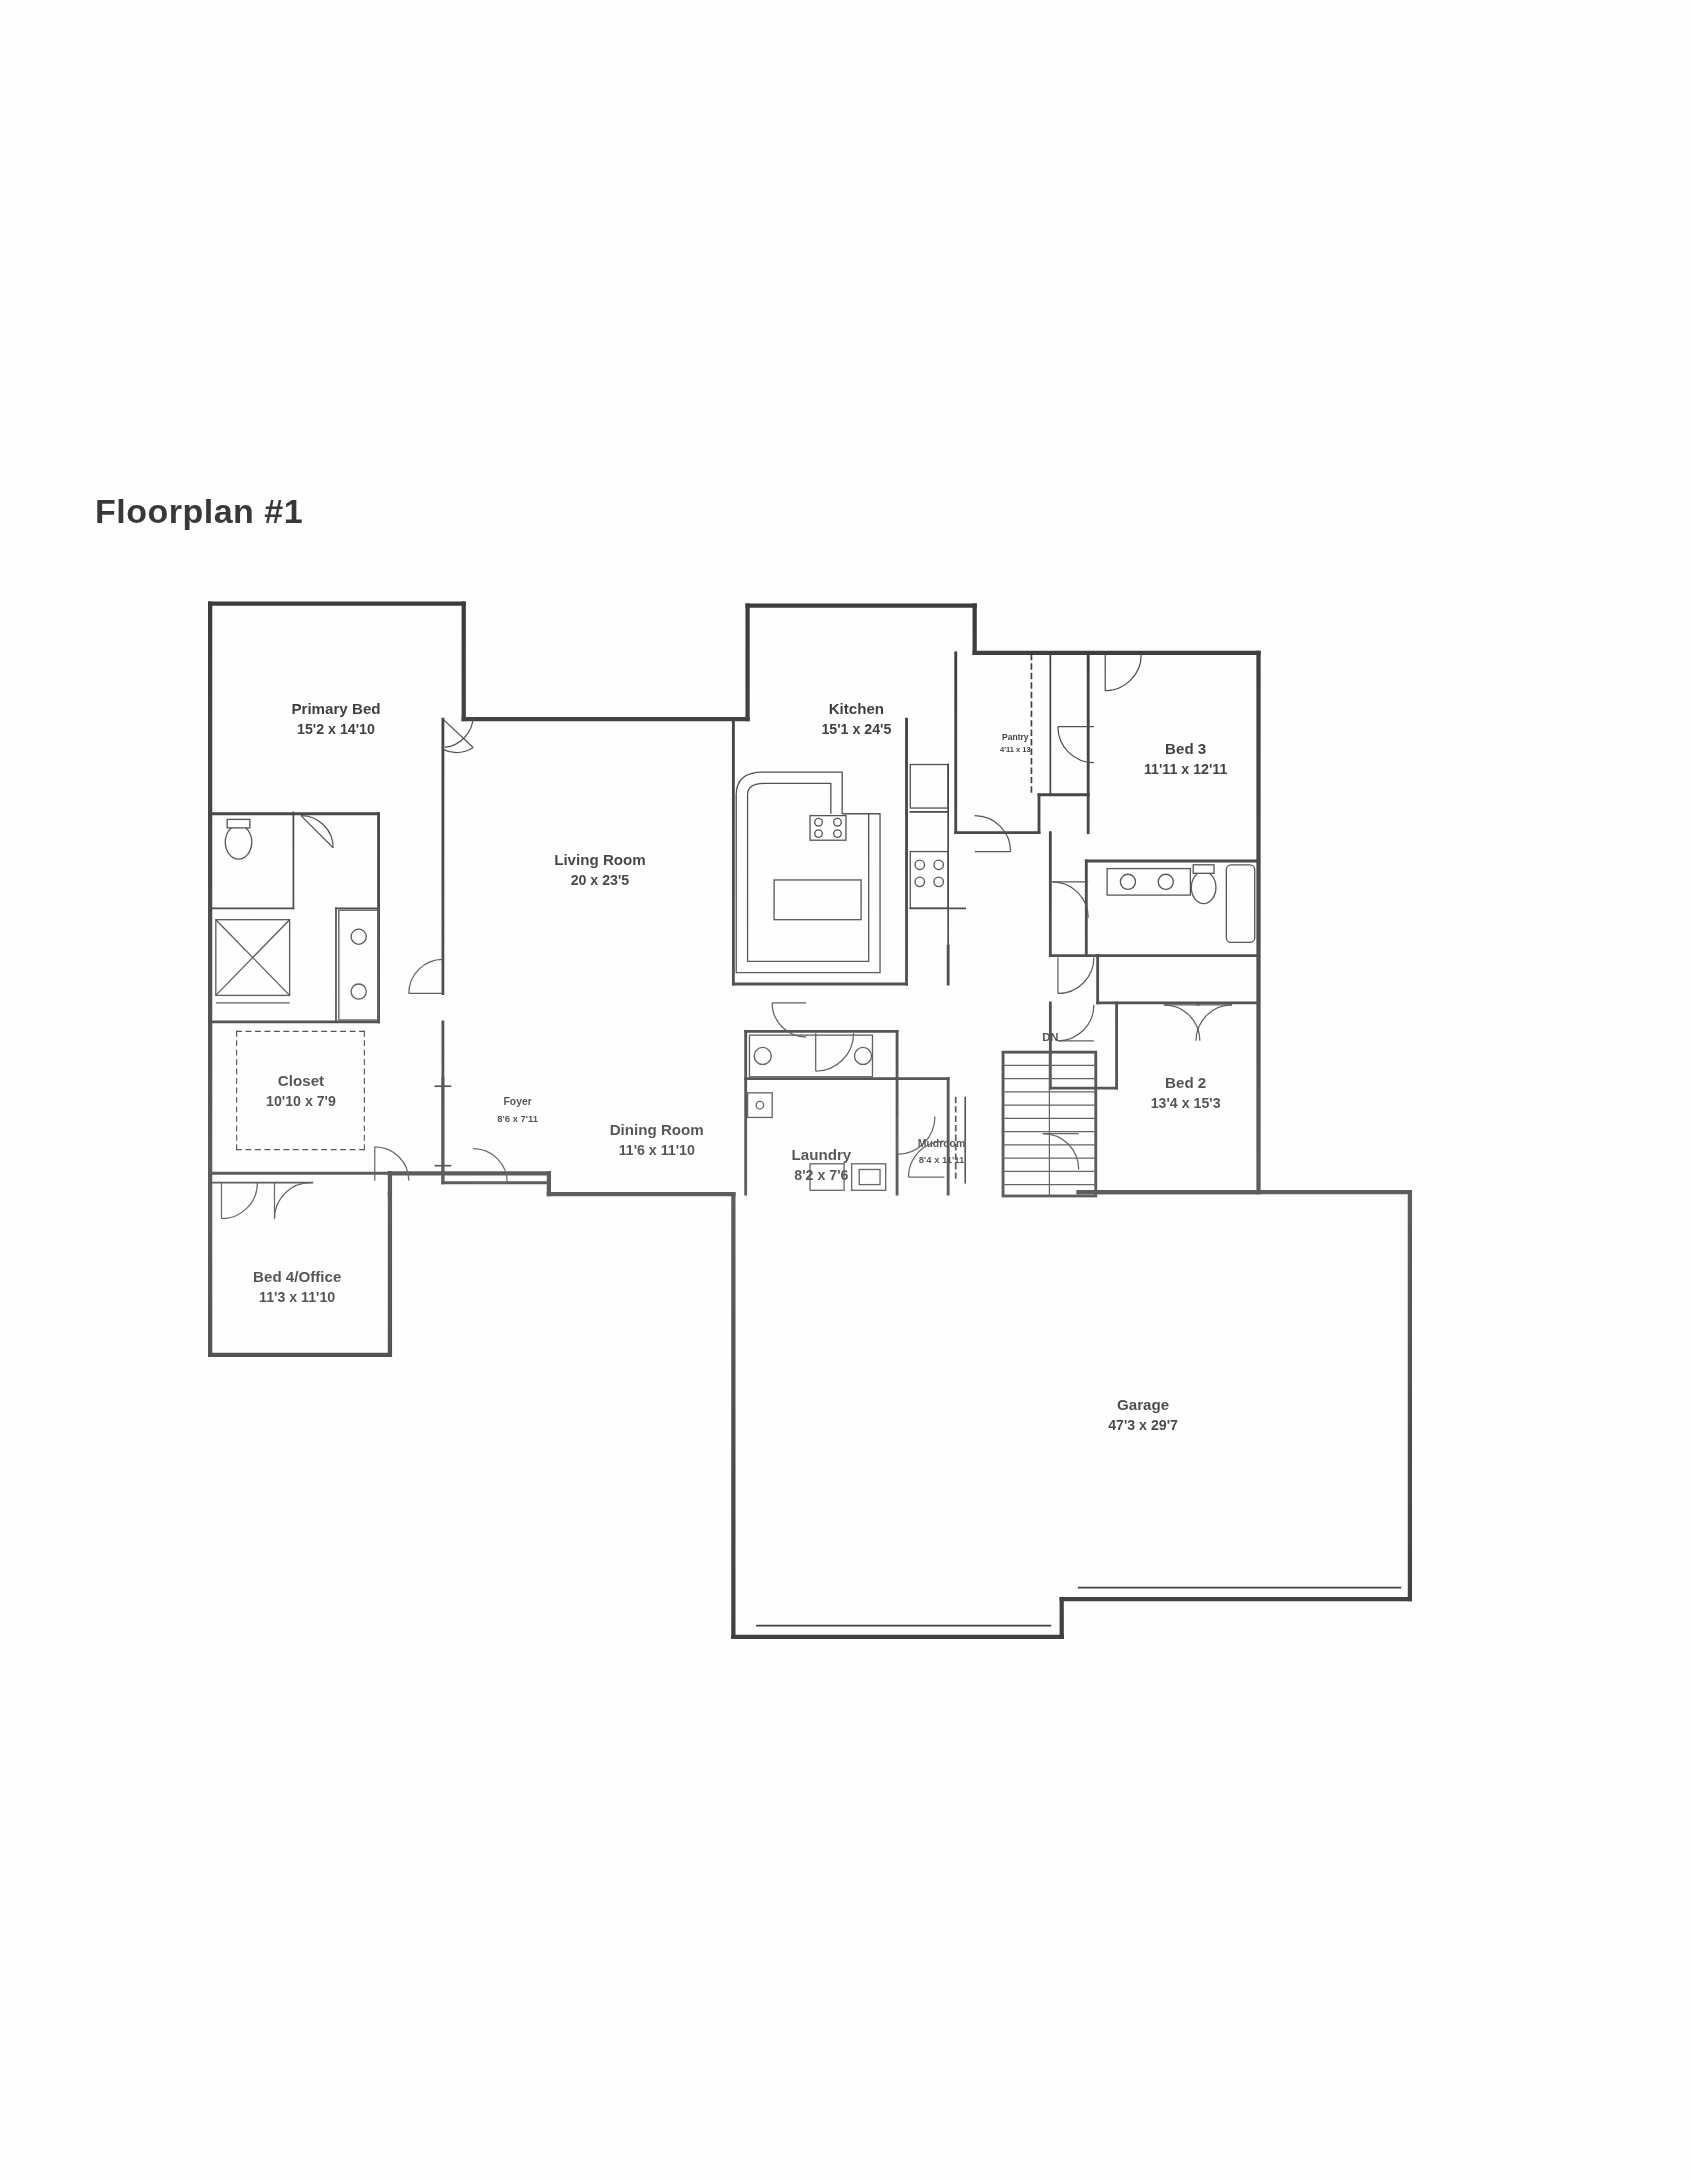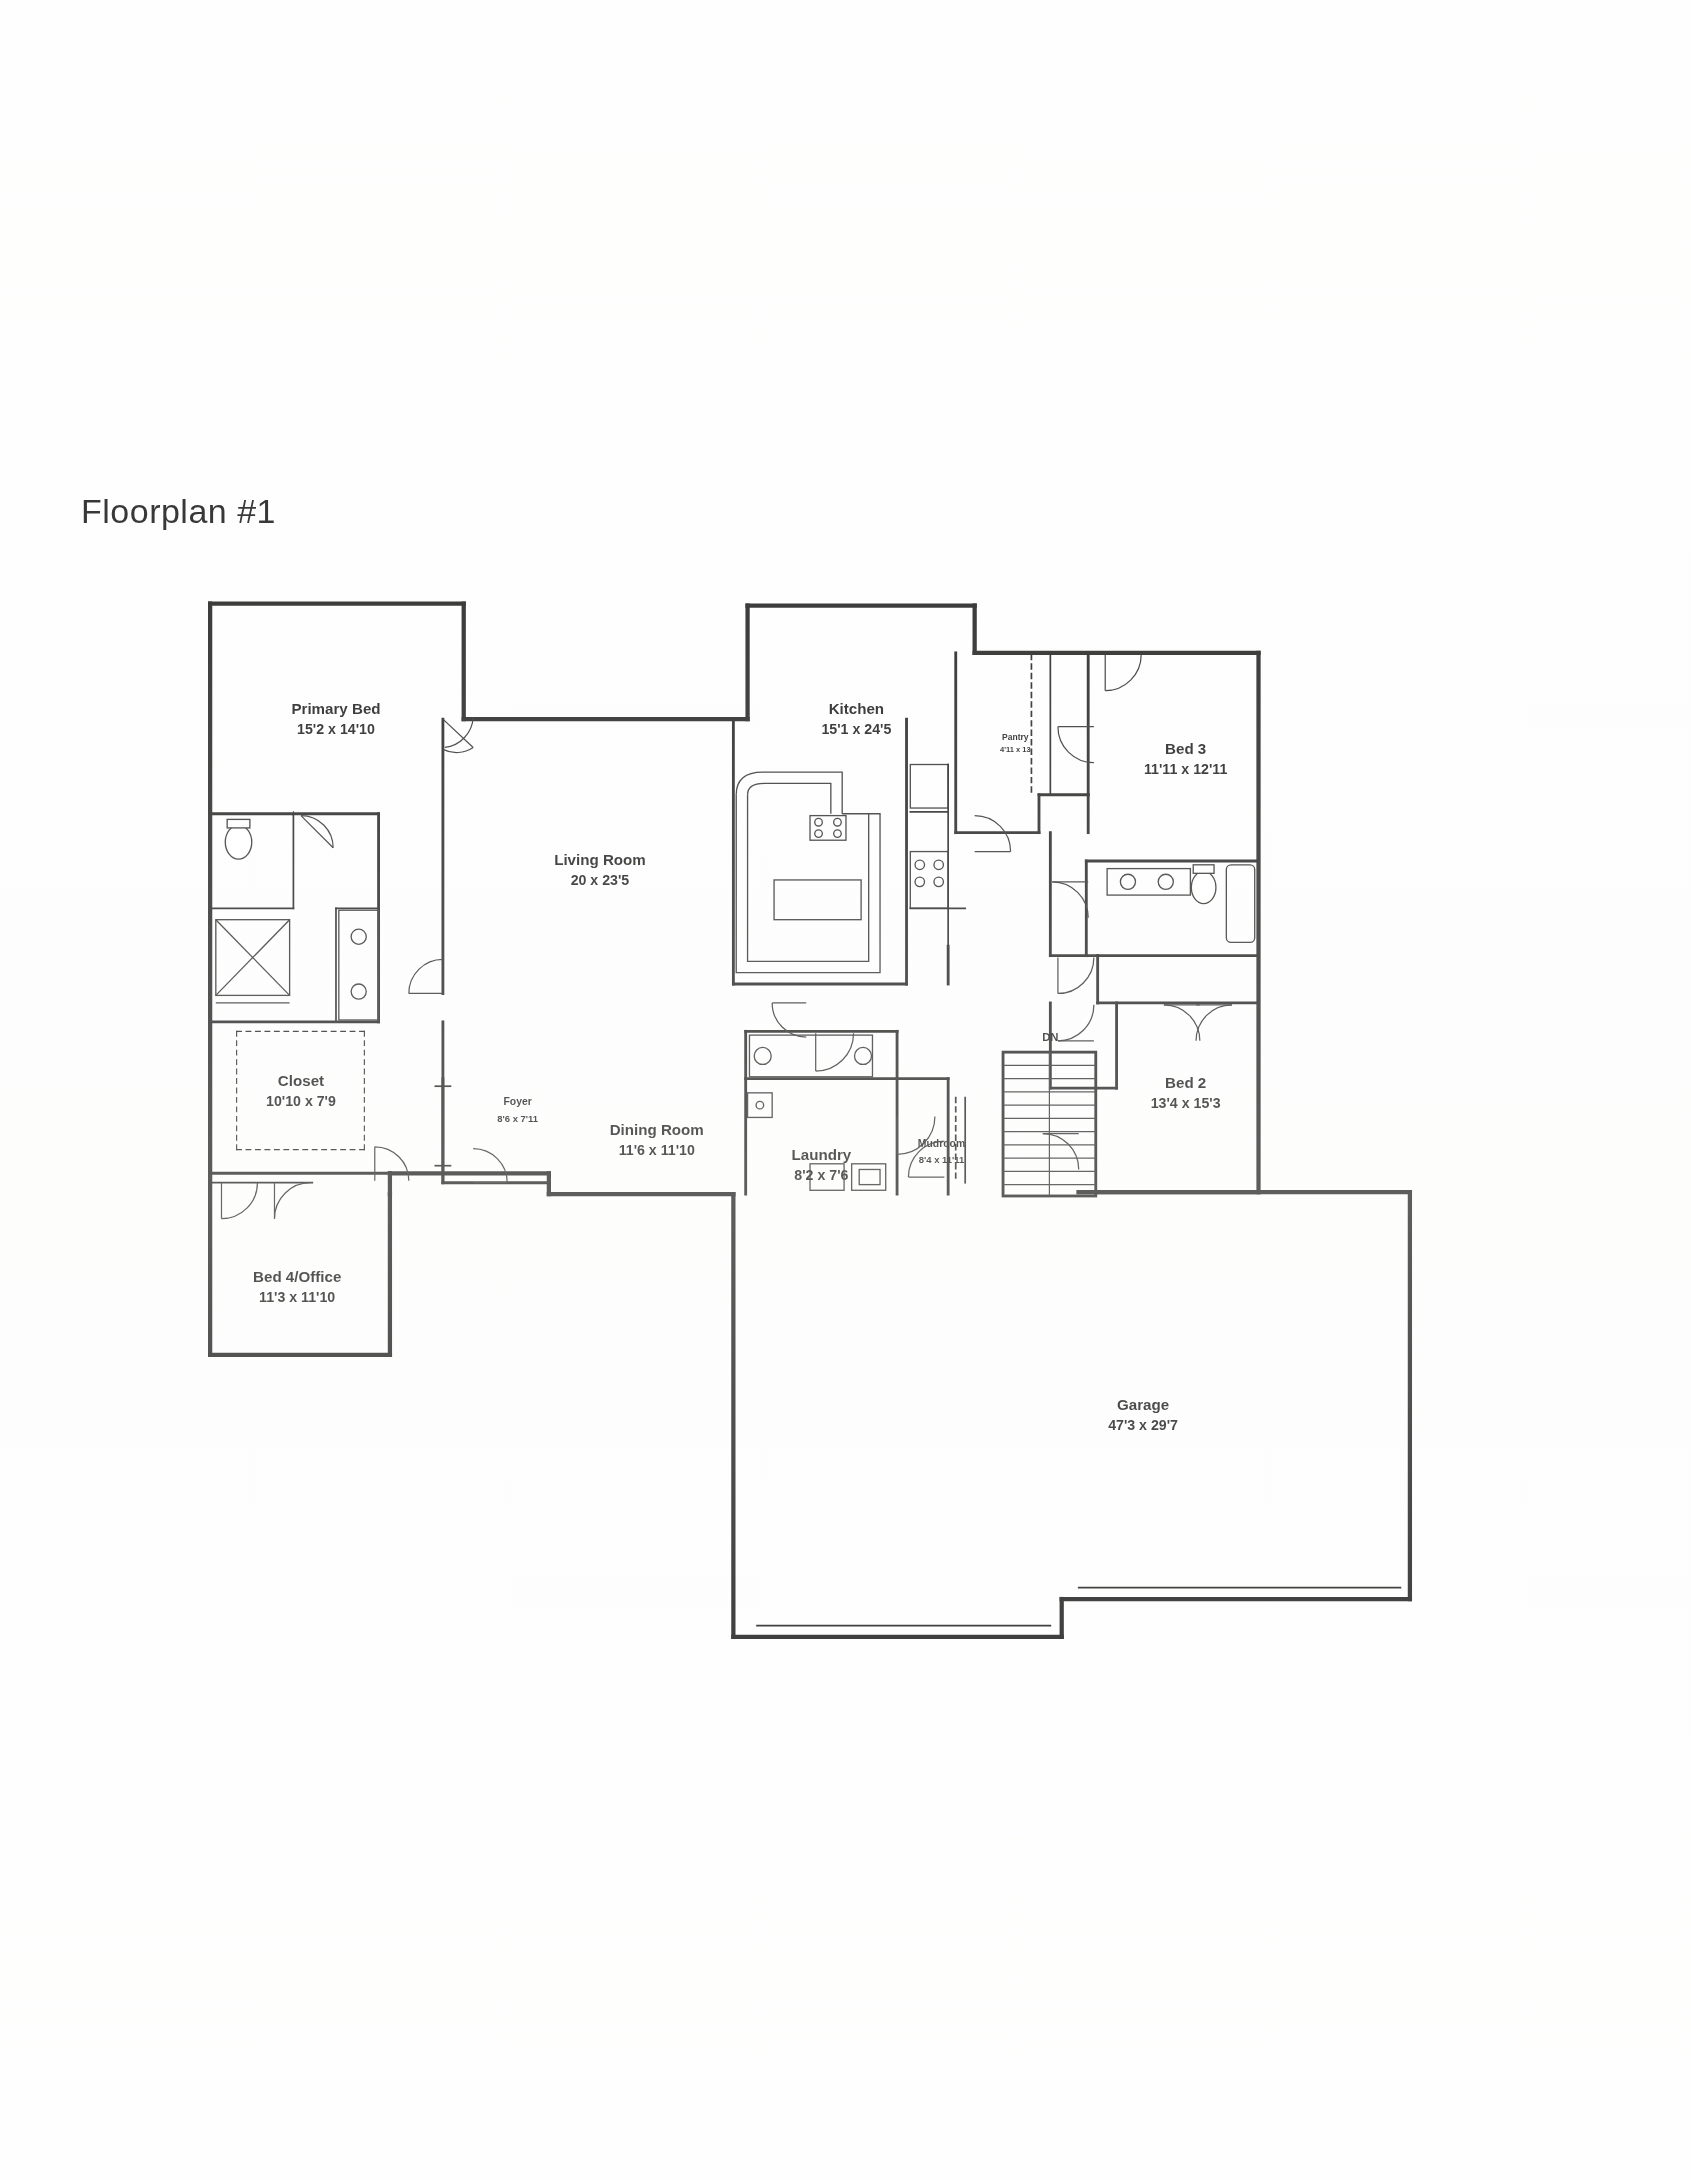--- a/index.html
+++ b/index.html
@@ -26,24 +26,24 @@
     position: absolute;
     left: 0; top: 0;
     width: 1691px; height: 2180px;
     pointer-events: none;
     opacity: 0.5;
     background:
       linear-gradient(180deg, rgba(250,250,250,0) 0%, rgba(252,252,250,0.6) 55%, rgba(255,255,255,0) 100%);
   }
   #plan-title {
     position: absolute;
-    left: 81px;
+    left: 95px;
     top: 492px;
     font-size: 34px;
-    font-weight: 400;
+    font-weight: 700;
     color: #1b1b1b;
     letter-spacing: 0.5px;
     font-family: "Liberation Sans", sans-serif;
     text-align: right;
   }
   #floorplan-svg {
     position: absolute;
     left: 0;
     top: 0;
   }

